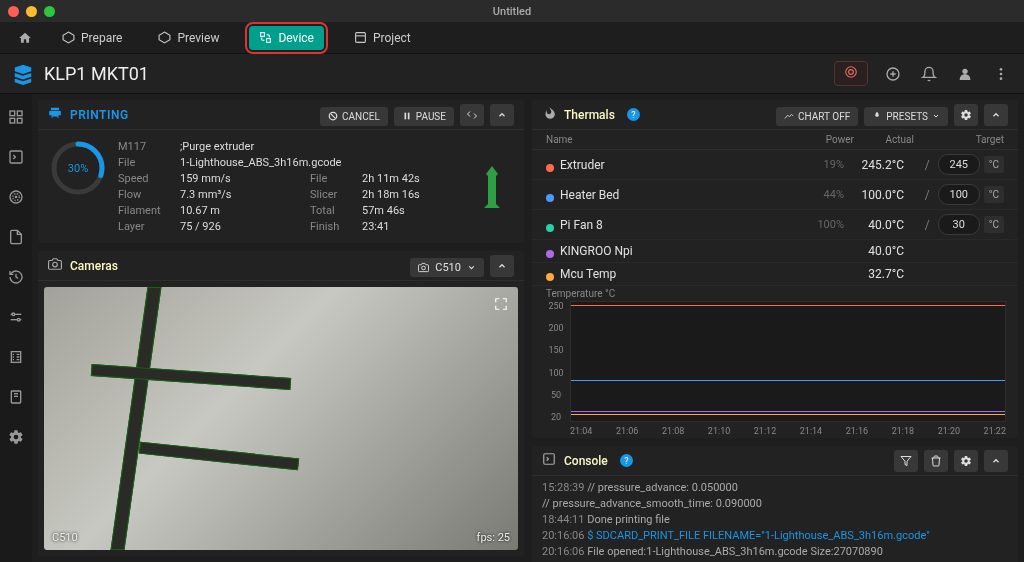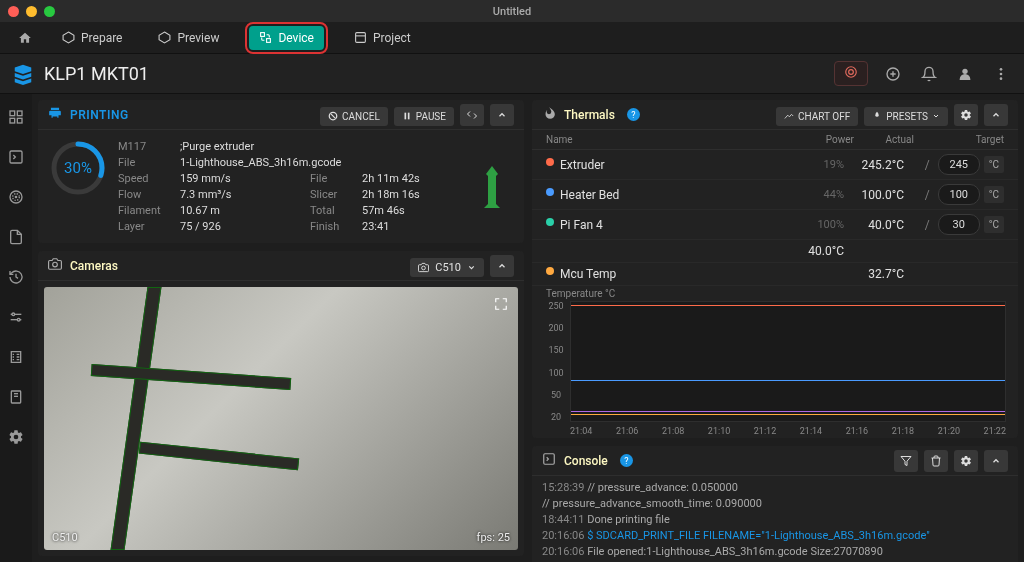--- a/index.html
+++ b/index.html
@@ -30,35 +30,35 @@
 .panel-h{height:30px;display:flex;align-items:center;padding:0 10px;border-bottom:1px solid #2e2e2e;gap:8px}
 .panel-icon{color:#aaa}
 .panel-title{font-size:12px;color:#fef9c3;font-weight:500}
 .printing-title{color:#1996e6;font-weight:600;letter-spacing:.5px}
 .panel-actions{margin-left:auto;display:flex;gap:6px;align-items:flex-end}
 .btn-s{background:#383838;border:none;color:#ddd;font-size:10px;padding:4px 8px;border-radius:3px;cursor:pointer;display:flex;align-items:center;gap:4px}
 .btn-ico{width:24px;height:22px;justify-content:center;padding:4px}
 .printing-body{padding:10px 12px;display:flex;gap:12px}
 .prog{width:56px;height:56px;position:relative}
 .prog svg{transform:rotate(-90deg)}
-.prog-text{position:absolute;inset:0;display:flex;align-items:center;justify-content:center;font-size:15px;color:#1996e6}
+.prog-text{position:absolute;inset:0;display:flex;align-items:center;justify-content:center;font-size:11px;color:#1996e6}
 .stats{flex:1;display:grid;grid-template-columns:52px 120px 42px 70px;column-gap:10px;row-gap:3px;font-size:11px}
 .label{color:#888}
 .value{color:#ddd}
 .thumb{width:40px;display:flex;align-items:center;justify-content:center}
 .cam-panel{flex:1}
 .cam-body{flex:1;background:#333;position:relative;margin:6px;border-radius:3px;overflow:hidden;background:linear-gradient(135deg,#a2a29a 0%,#c8c8c2 40%,#7a7a74 100%)}
 .beam{position:absolute;background:#2a2a26;border:1px solid #161}
 .cam-footer{position:absolute;bottom:6px;left:8px;right:8px;display:flex;justify-content:space-between;font-size:11px;color:#eee;text-shadow:0 0 3px #000}
 .cam-fs{position:absolute;top:6px;right:6px;color:#fff}
 .cam-ddl{background:#383838;display:flex;align-items:center;gap:6px;padding:3px 8px;border-radius:3px;font-size:11px}
 .thermals-head{display:grid;grid-template-columns:1fr 50px 60px 90px;padding:4px 14px;font-size:10px;color:#888;border-bottom:1px solid #2e2e2e}
 .thermals-head>div:not(:first-child){text-align:right}
 .heater-row{display:grid;grid-template-columns:1fr 50px 60px 100px;padding:4px 14px;align-items:center;font-size:12px;border-bottom:1px solid #292929}
-.heater-name{display:flex;align-items:flex-start;gap:6px}
+.heater-name{display:flex;align-items:flex-end;gap:6px}
 .dot{width:8px;height:8px;border-radius:50%}
 .power{color:#666;text-align:right;font-size:11px}
 .actual{text-align:right;font-size:12px}
 .target{display:flex;align-items:center;justify-content:flex-end;gap:4px}
 .target input{width:42px;background:#1a1a1a;border:1px solid #3a3a3a;color:#ddd;text-align:center;padding:3px;border-radius:10px;font-size:11px}
 .unit{background:#2e2e2e;padding:3px 5px;border-radius:2px;font-size:10px;color:#aaa}
 .chart-label{font-size:10px;color:#888;padding:2px 14px}
 .chart{height:135px;position:relative;margin:0 12px 2px}
 .chart-y{position:absolute;left:0;top:0;bottom:14px;width:24px;display:flex;flex-direction:column;justify-content:space-between;font-size:9px;color:#888;text-align:center}
 .chart-area{position:absolute;left:26px;right:0;top:0;bottom:14px;background:#1a1a1a;border:1px solid #2e2e2e}
@@ -414,31 +414,35 @@
                 <div class="actual">100.0°C</div>
                 <div class="target">
                   <span class="slash">/</span>
                   <input value="100" style="">
                   <span class="unit">°C</span>
                 </div>
               </div>
               <div class="heater-row">
                 <div class="heater-name">
                   <span class="dot" style="background:#2ad0a9"></span>
-                  <span>Pi Fan 4</span>
+                  <span>Pi Fan 8</span>
                 </div>
                 <div class="power">100%</div>
                 <div class="actual">40.0°C</div>
                 <div class="target">
                   <span class="slash">/</span>
                   <input value="30" style="">
                   <span class="unit">°C</span>
                 </div>
               </div>
               <div class="heater-row">
+                <div class="heater-name">
+                  <span class="dot" style="background:#b068e6"></span>
+                  <span>KINGROO Npi</span>
+                </div>
                 <div class="power"></div>
                 <div class="actual">40.0°C</div>
                 <div class="target"></div>
               </div>
               <div class="heater-row">
                 <div class="heater-name">
                   <span class="dot" style="background:#ffa940"></span>
                   <span>Mcu Temp</span>
                 </div>
                 <div class="power"></div>

